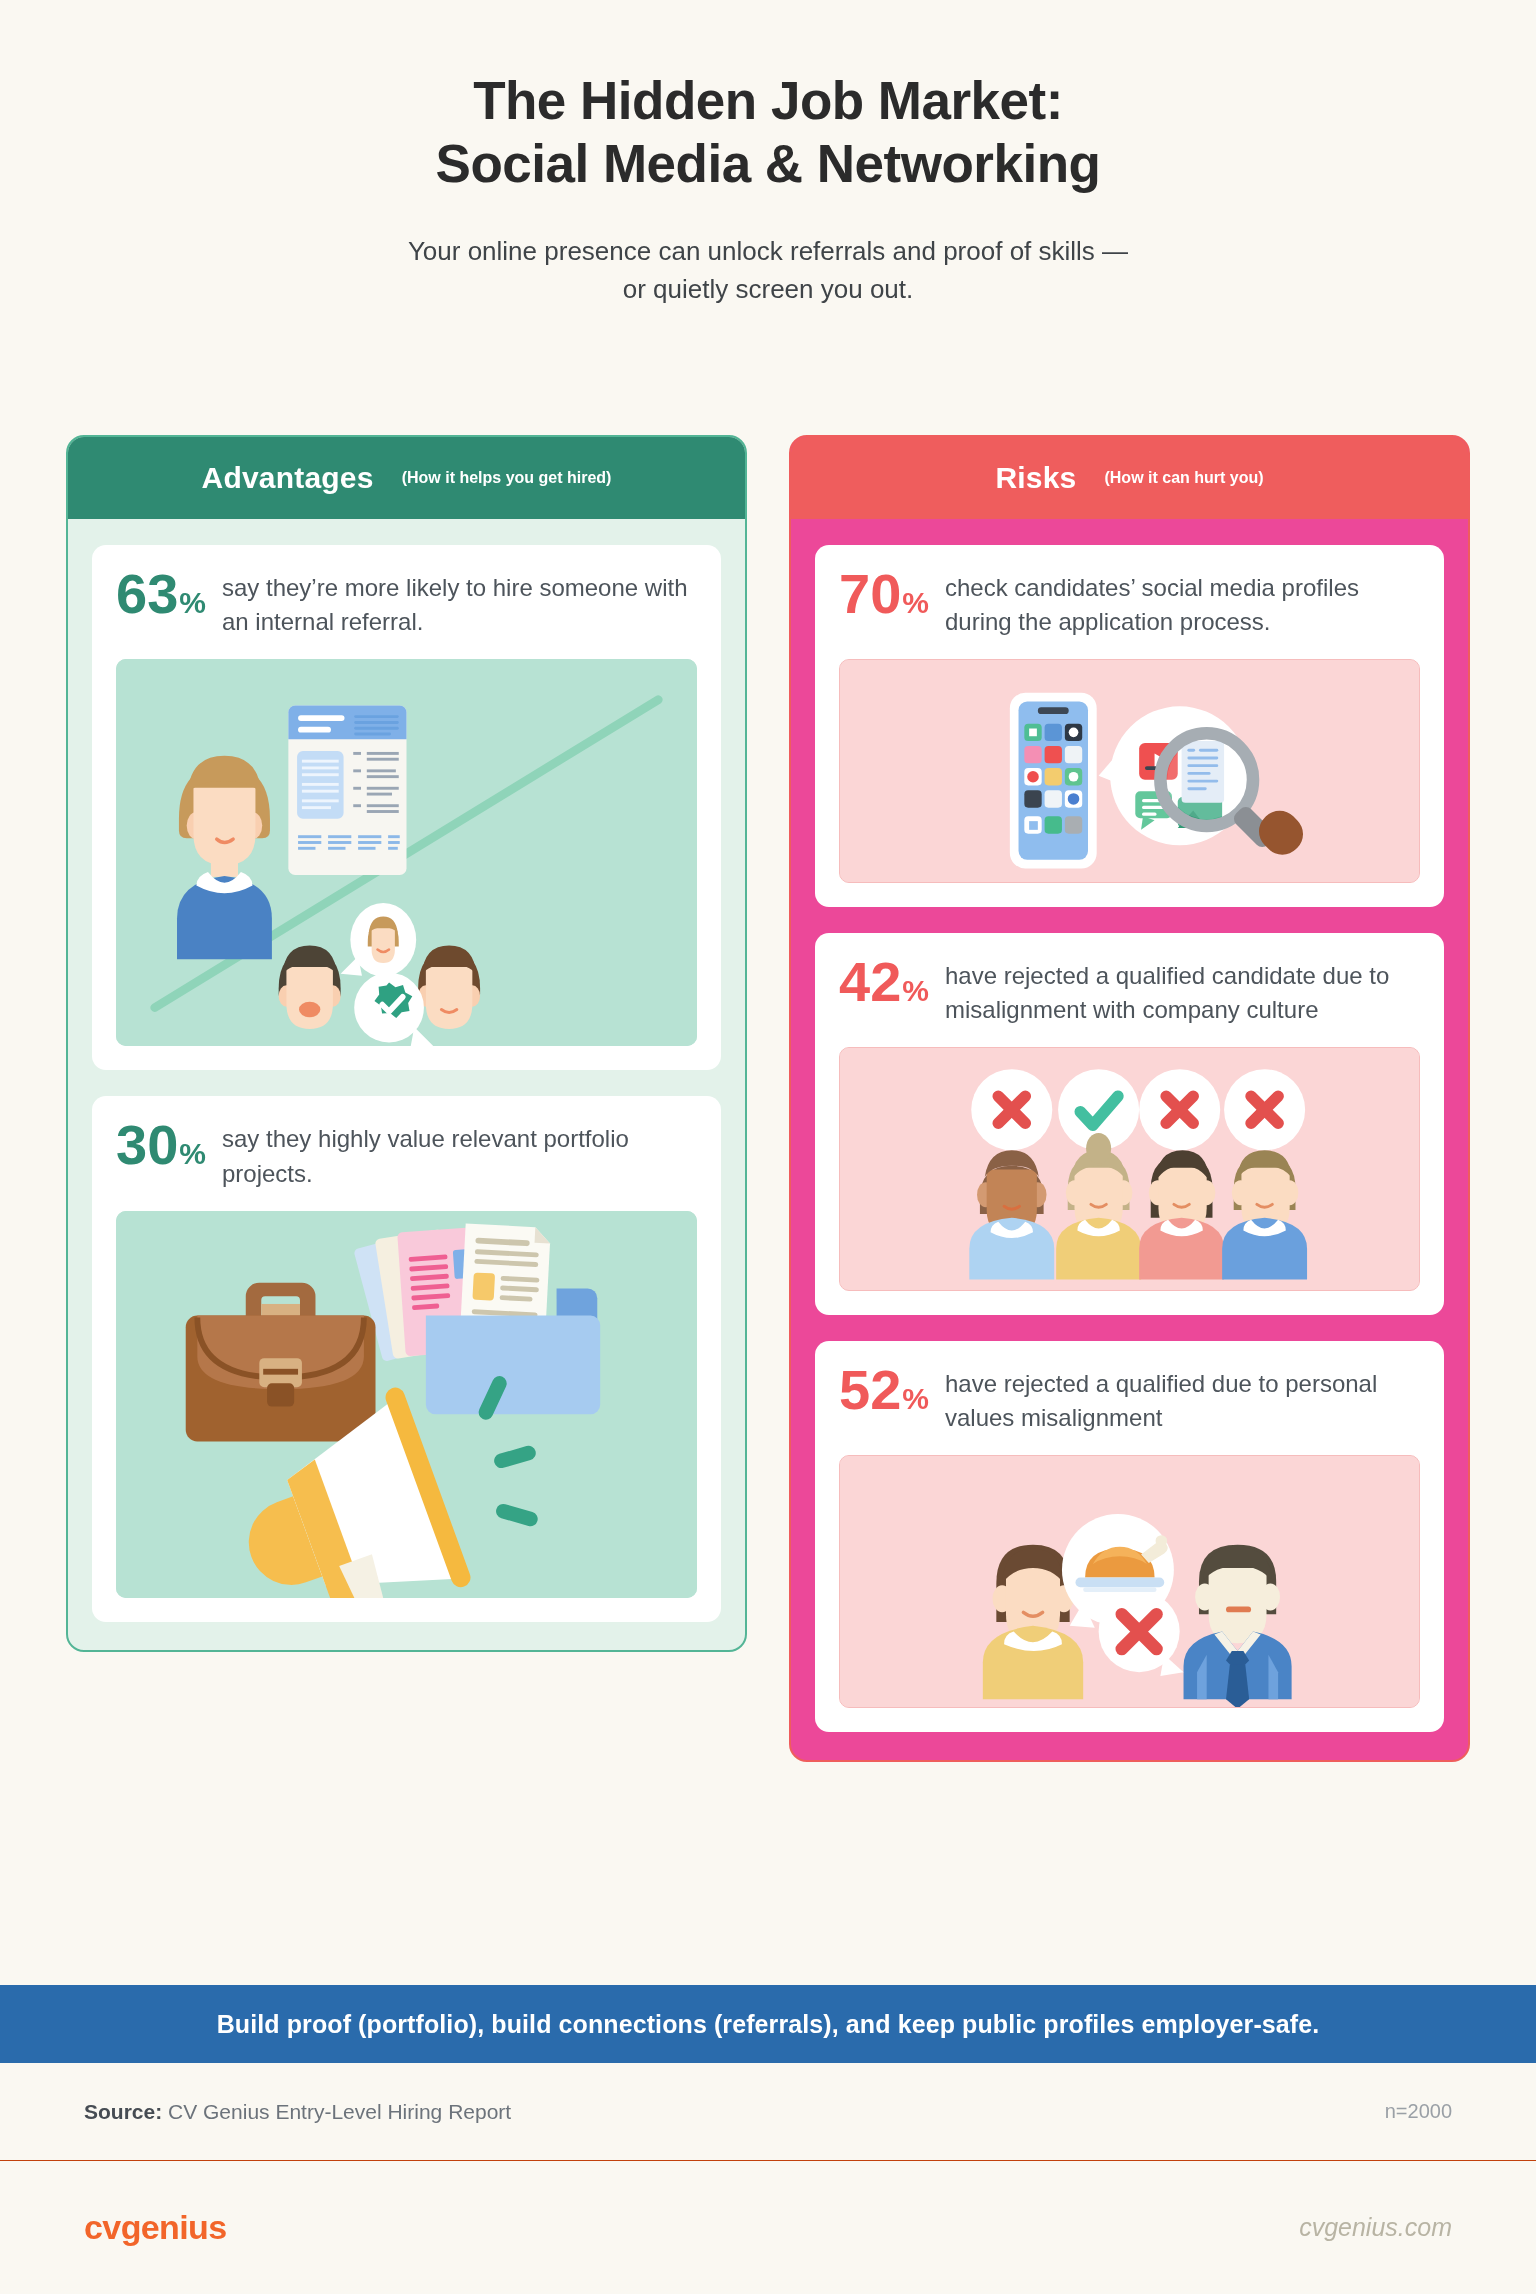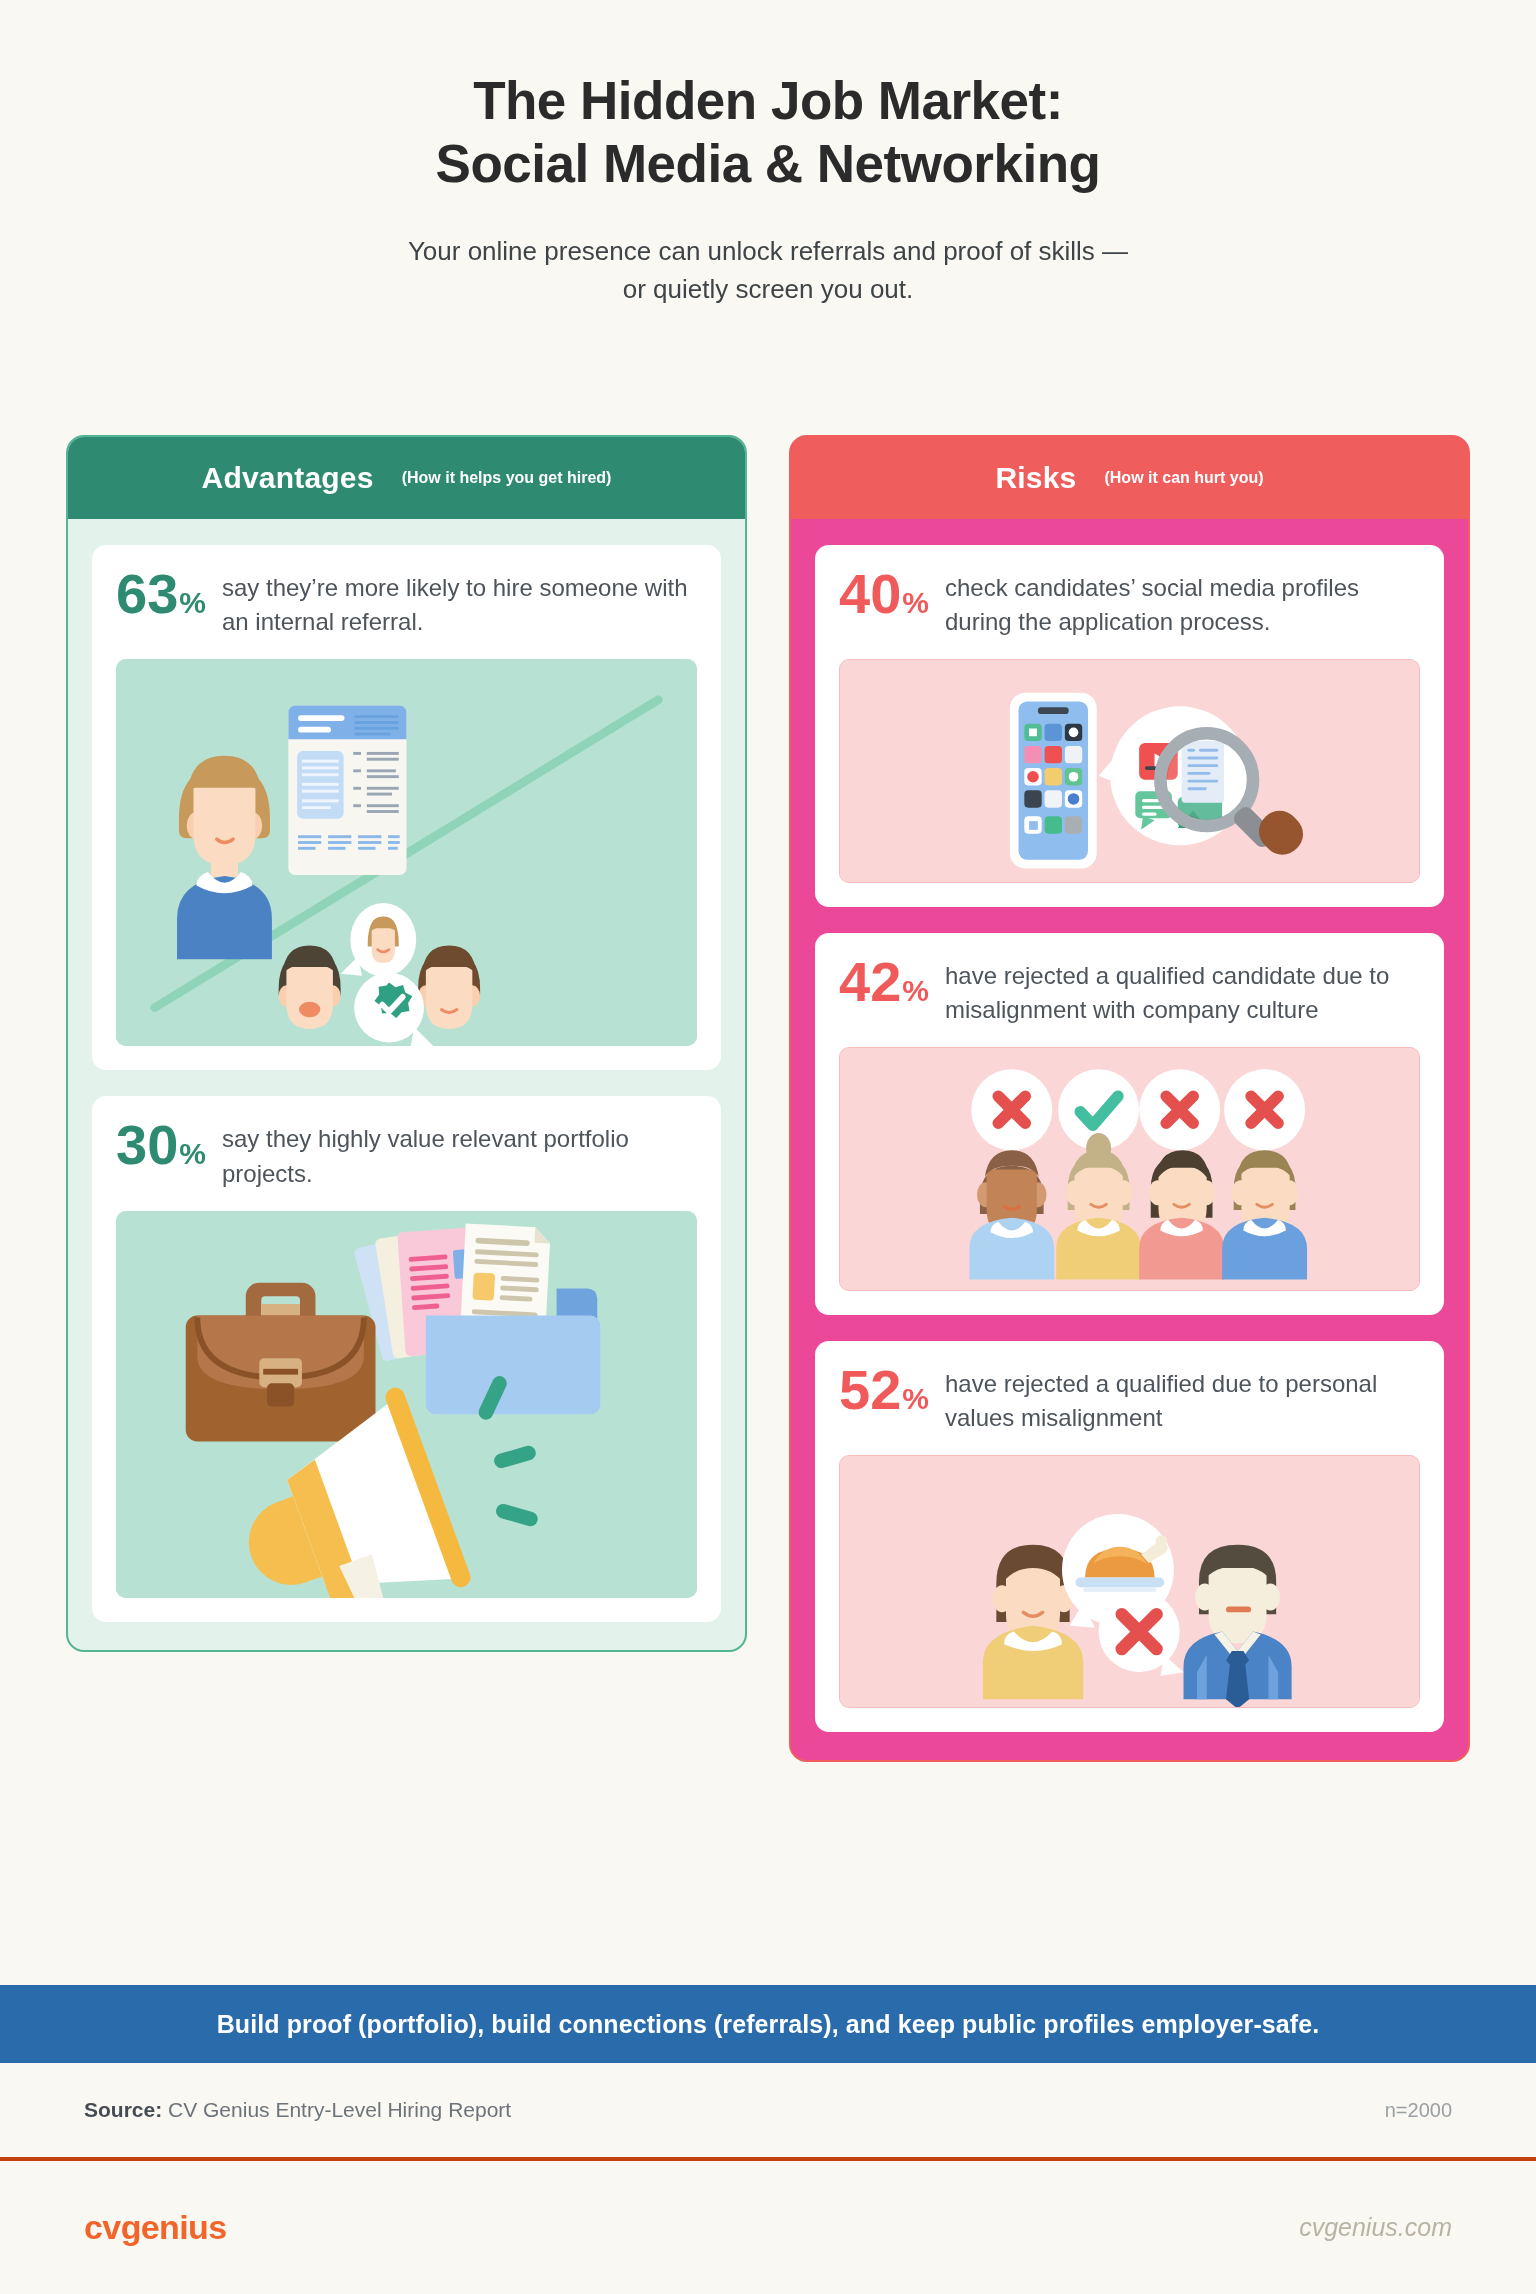--- a/index.html
+++ b/index.html
@@ -59,21 +59,21 @@
   .banner {
     position: absolute; left: 0; right: 0; top: 1985px; height: 78px;
     background: #2a6bac; display: flex; align-items: center; justify-content: center;
   }
   .banner-text { color: #ffffff; font-size: 25px; font-weight: bold; letter-spacing: .1px; }
 
   
   .source-row {
     position: absolute; left: 0; right: 0; top: 2063px; height: 98px;
     display: flex; align-items: center; justify-content: space-between;
-    padding: 0 84px; border-bottom: 4px solid #c2410c;
+    padding: 0 84px; border-bottom: 1px solid #c2410c;
   }
   .source-text { font-size: 21px; color: #6c737b; }
   .source-text b { color: #464c53; font-weight: bold; }
   .sample-size { font-size: 20px; color: #9aa0a6; }
 
   
   .footer {
     position: absolute; left: 0; right: 0; top: 2161px; bottom: 0;
     display: flex; align-items: center; justify-content: space-between;
     padding: 0 84px; background: #faf8f2;
@@ -284,21 +284,21 @@
 
     <div class="panel risk">
       <div class="panel-head">
         <span class="ptitle">Risks</span>
         <span class="psub">(How it can hurt you)</span>
       </div>
       <div class="panel-body">
 
         <div class="card">
           <div class="stat-row">
-            <div class="big"><span>40</span><span class="pct">%</span></div>
+            <div class="big"><span>70</span><span class="pct">%</span></div>
             <div class="stat-txt">check candidates’ social media profiles during the application process.</div>
           </div>
           <div class="figure">
             <svg viewBox="0 0 600 230" xmlns="http://www.w3.org/2000/svg" aria-hidden="true">
               <rect width="600" height="230" fill="#fbd6d6"></rect>
 
               <rect x="176" y="34" width="90" height="182" rx="16" fill="#ffffff"></rect>
               <rect x="185" y="43" width="72" height="164" rx="9" fill="#8fbdee"></rect>
               <rect x="205" y="49" width="32" height="7" rx="3.5" fill="#3d4754"></rect>
               <g>

